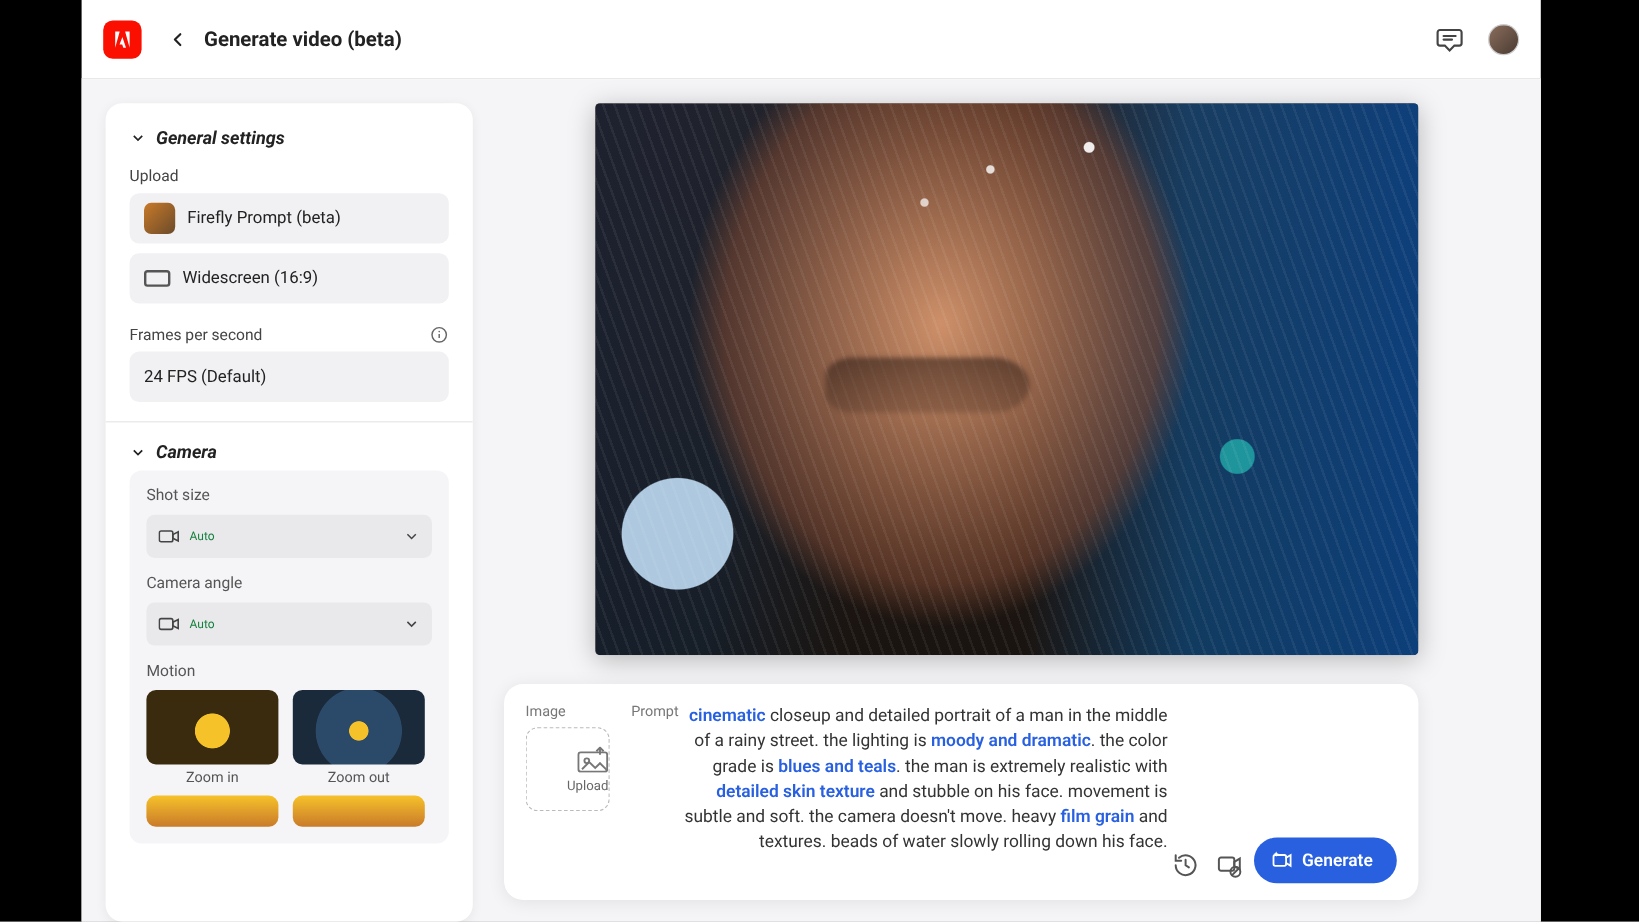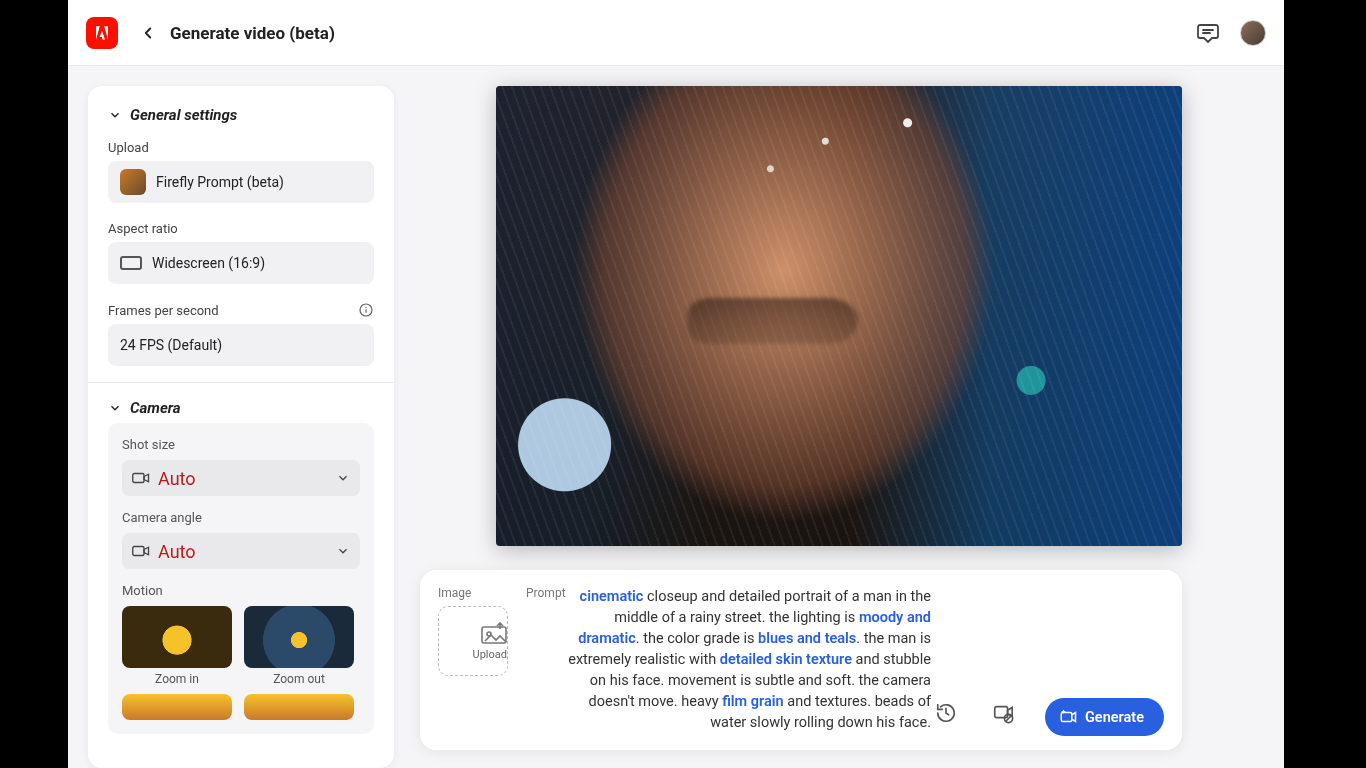--- a/index.html
+++ b/index.html
@@ -23,21 +23,21 @@
 .select-row { margin:0 20px 8px 20px; background:#f1f1f3; border-radius:8px; height:42px; display:flex; align-items:center; padding:0 12px; gap:10px; cursor:pointer; }
 .select-row.plain { background:#f1f1f3; }
 .select-row .thumb { width:26px; height:26px; border-radius:6px; background:linear-gradient(135deg,#c97a2a,#6b4a2a); }
 .select-row .aspect-icon { width:22px; height:14px; border:2px solid #555; border-radius:3px; }
 .select-text { font-size:14px; color:#222; }
 .divider { height:1px; background:#e6e6e8; margin:16px 0; }
 .camera-panel { margin:0 20px; background:#f5f5f7; border-radius:10px; padding:14px; }
 .sub-label { font-size:13px; color:#555; margin-bottom:8px; }
 .dd { background:#e9e9ec; border-radius:7px; height:36px; display:flex; align-items:center; padding:0 10px; gap:8px; cursor:pointer; margin-bottom:14px; }
 .dd .cam-ic { width:18px; height:14px; }
-.dd .txt { font-size:18px; color:#b91c1c; }
+.dd .txt { font-size:10px; color:#15803d; }
 .dd .chev { margin-left:auto; }
 .motion-grid { display:flex; gap:12px; }
 .motion-item { width:110px; }
 .motion-thumb { width:110px; height:62px; border-radius:8px; background:radial-gradient(circle at 50% 55%,#f6c22a 0 22%,#3a2b0f 23% 100%); position:relative; overflow:hidden; }
 .motion-thumb.zoomout { background:radial-gradient(circle at 50% 55%,#f6c22a 0 12%,#2b4a6a 13% 55%,#1a2a3a 56% 100%); }
 .motion-cap { text-align:center; font-size:12px; color:#555; margin-top:4px; }
 .motion-row2 { display:flex; gap:12px; margin-top:8px; }
 .motion-thumb.half { height:26px; background:linear-gradient(#f6c22a,#c97a2a); }
 .preview { position:absolute; left:428px; top:20px; width:686px; height:460px; border-radius:4px; overflow:hidden; box-shadow:0 4px 22px rgba(0,0,0,.25); }
 .preview-canvas { width:100%; height:100%; position:relative;
@@ -62,21 +62,21 @@
 }
 .prompt-card { position:absolute; left:352px; top:504px; width:762px; height:180px; background:#fff; border-radius:16px; box-shadow:0 2px 14px rgba(0,0,0,.08); padding:16px 18px 14px 18px; display:flex; gap:18px; }
 .img-col { width:70px; }
 .small-label { font-size:12px; color:#777; margin-bottom:6px; }
 .upload-box { width:70px; height:70px; border:1.5px dashed #bbb; border-radius:10px; display:flex; flex-direction:column; align-items:flex-end; justify-content:center; gap:4px; cursor:pointer; }
 .upload-box .ic { width:26px; height:22px; }
 .upload-box .lbl { font-size:11px; color:#666; }
 .prompt-col { flex:1; display:flex; flex-direction:row; }
 .prompt-text { font-size:14.5px; line-height:1.45; color:#333;text-align:right; }
 .prompt-text .hl { color:#2860e0; font-weight:600; }
-.action-row { margin-top:auto; display:flex; align-items:flex-start; justify-content:flex-end; gap:27px; }
+.action-row { margin-top:auto; display:flex; align-items:flex-end; justify-content:flex-end; gap:6px; }
 .round-ic { width:30px; height:30px; display:flex; align-items:center; justify-content:center; cursor:pointer; }
 .generate-btn { background:#2860e0; color:#fff; border:none; border-radius:22px; height:38px; padding:0 20px 0 14px; display:flex; align-items:center; gap:8px; font-size:14.5px; font-weight:600; cursor:pointer; }
 svg { display:block; }
 </style>
 </head>
 <body>
 
 <div class="app-shell">
   <div class="topbar">
     <div class="logo">
@@ -109,21 +109,20 @@
         <svg class="chev" width="14" height="14" viewBox="0 0 24 24" fill="none" stroke="#222" stroke-width="2.4">
             <polyline points="6 9 12 15 18 9"></polyline>
           </svg>
         <div class="section-title">General settings</div>
       </div>
       <div class="field-label">Upload</div>
       <div class="select-row">
         <div class="thumb"></div>
         <div class="select-text">Firefly Prompt (beta)</div>
       </div>
-      <div class="field-label">Aspect ratio</div>
       <div class="select-row">
         <div class="aspect-icon"></div>
         <div class="select-text">Widescreen (16:9)</div>
       </div>
       <div class="field-label">
         <span>Frames per second</span>
         <span class="info">
           <svg width="16" height="16" viewBox="0 0 24 24" fill="none" stroke="#666" stroke-width="1.8">
               <circle cx="12" cy="12" r="9"></circle>
               <line x1="12" y1="11" x2="12" y2="16"></line>

